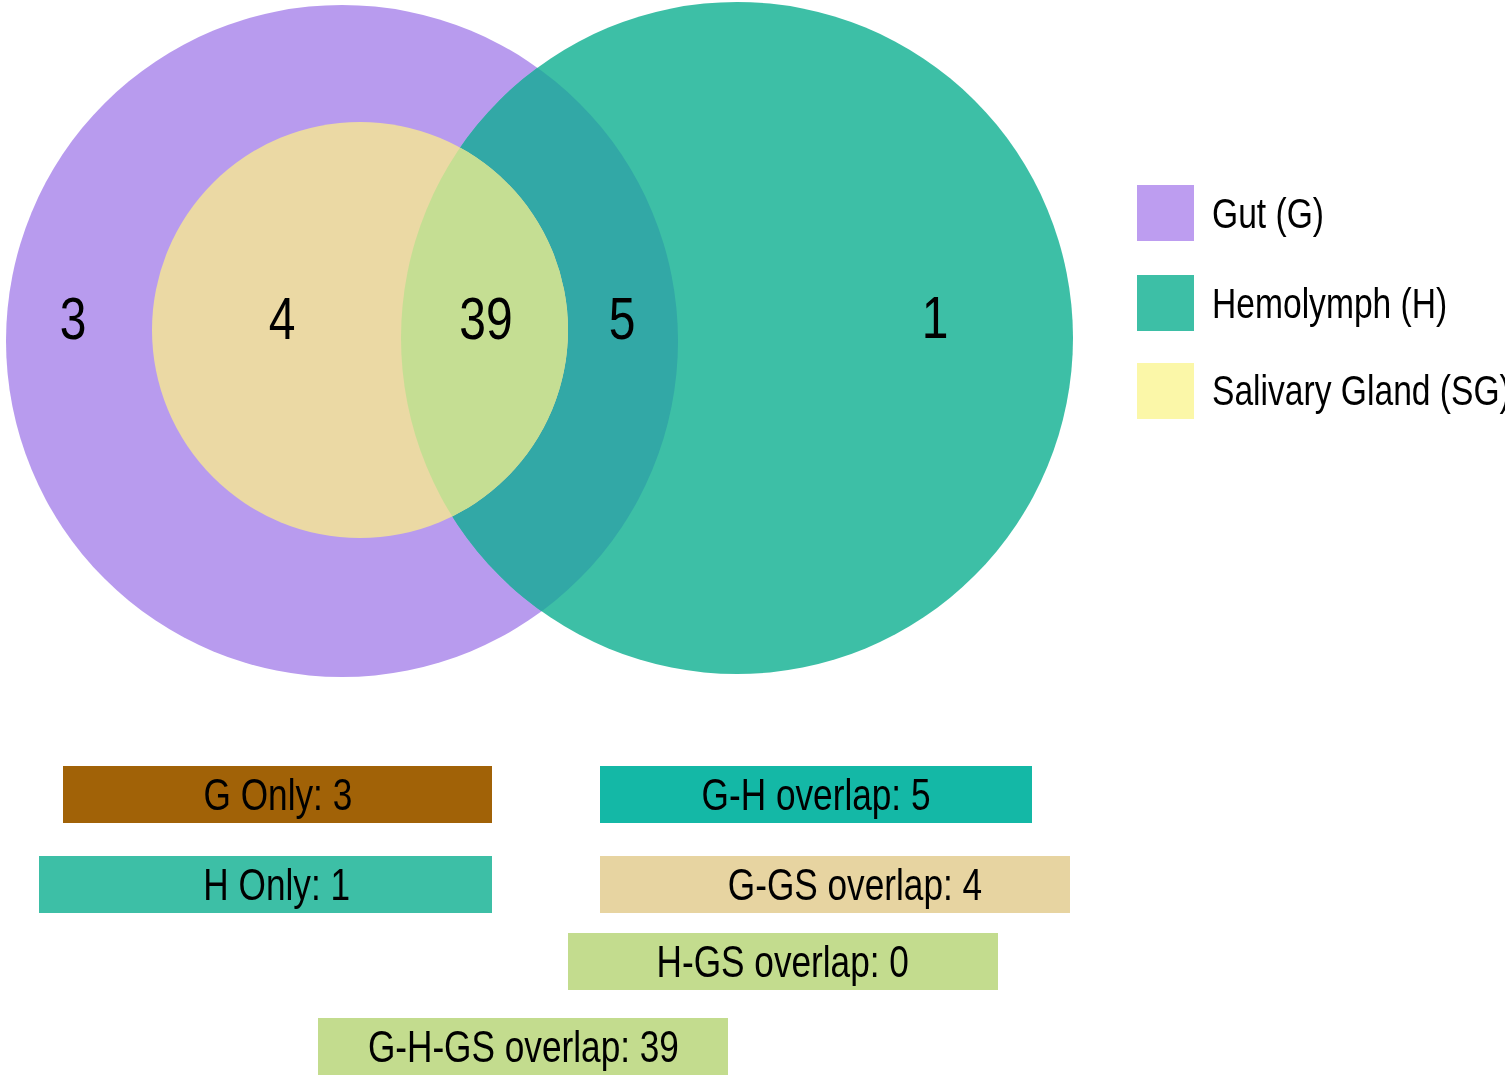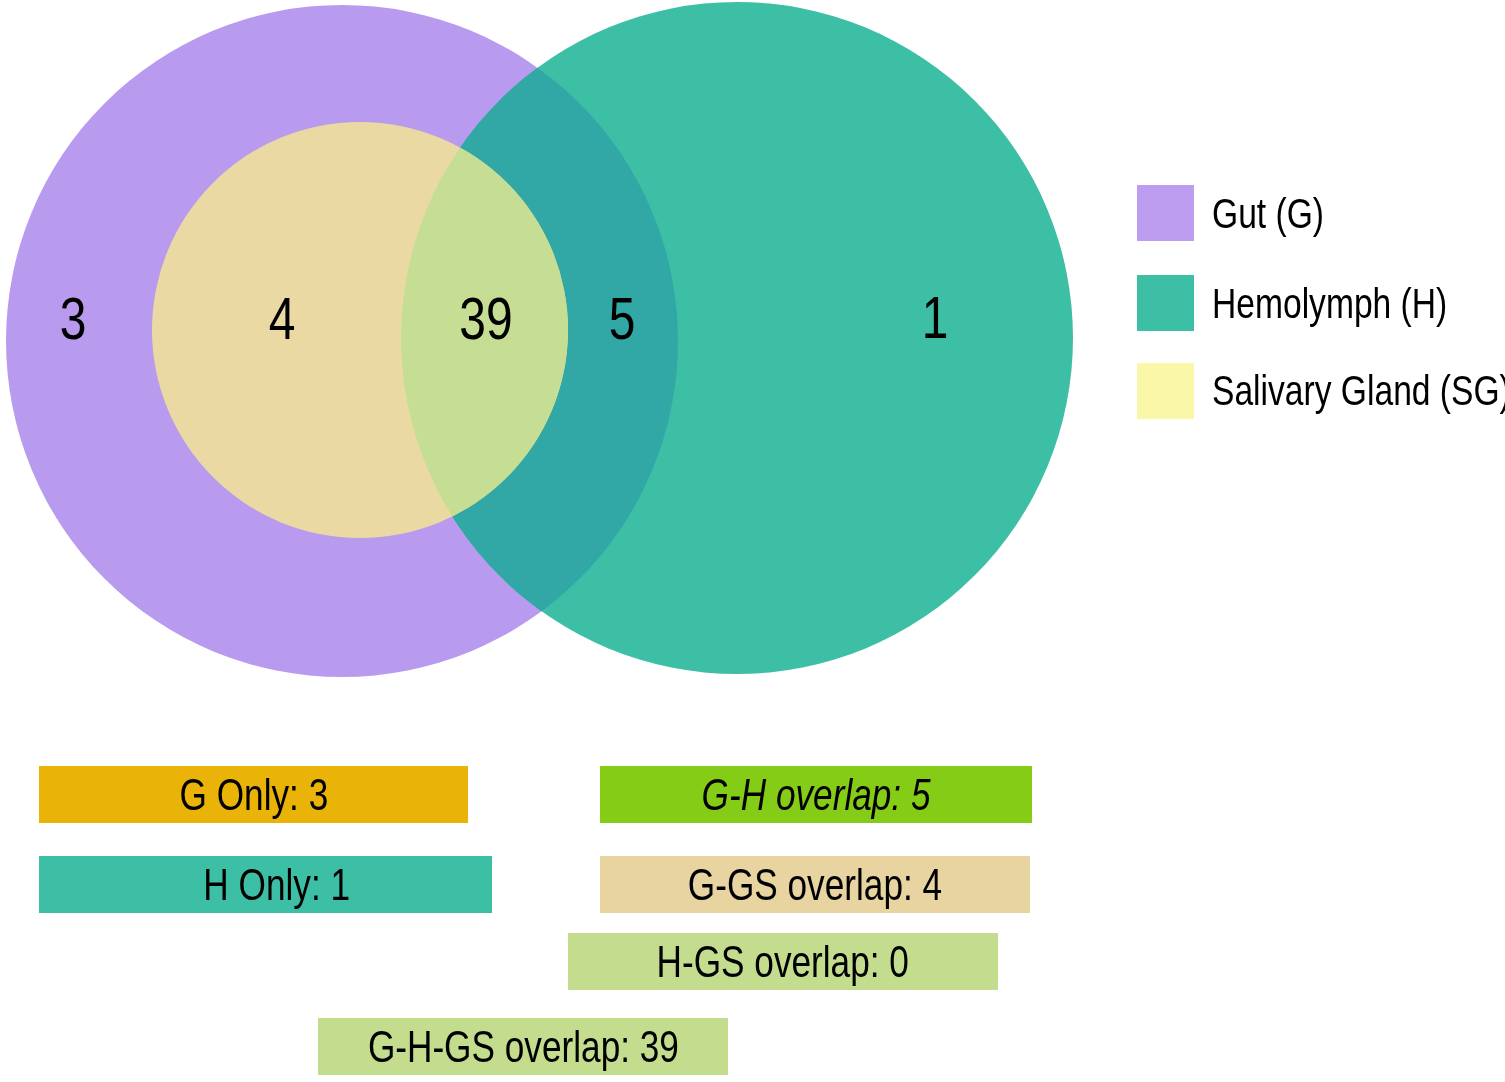--- a/index.html
+++ b/index.html
@@ -63,21 +63,21 @@
   .sbox .sbox-label {
     font-size: 44px;
     line-height: 1;
     white-space: nowrap;
     transform: scaleX(0.8);
     transform-origin: center;
   }
   .sbox-0 { left: 39px;  top: 766px;  width: 429px; } 
   .sbox-1 { left: 600px; top: 766px;  width: 432px; } 
   .sbox-2 { left: 39px;  top: 856px;  width: 430px; } 
-  .sbox-3 { left: 600px; top: 856px;  width: 430px; } 
+  .sbox-3 { left: 600px; top: 856px;  width: 430px; padding-left: 40px; } 
   .sbox-4 { left: 38px;  top: 937px;  width: 432px; } 
   .sbox-5 { left: 568px; top: 933px;  width: 430px; } 
   .sbox-6 { left: 318px; top: 1018px; width: 410px; } 
 </style>
 </head>
 <body>
 
 <div class="fig">
 
   <svg class="venn-svg" width="1505" height="1082" viewBox="0 0 1505 1082">
@@ -110,24 +110,24 @@
     <div class="lg-1">
       <div class="legend-swatch" style="background: rgb(61, 191, 166);"></div>
       <div class="legend-label">Hemolymph (H)</div>
     </div>
     <div class="lg-2">
       <div class="legend-swatch" style="background: rgb(251, 247, 168);"></div>
       <div class="legend-label">Salivary Gland (SG)</div>
     </div>
   </div>
 
-  <div class="sbox sbox-0" style="background: #eab308;">
+  <div class="sbox sbox-0" style="background: #a16207; margin-left: 24px;">
     <span class="sbox-label">G Only: 3</span>
   </div>
-  <div class="sbox sbox-1" style="background: #84cc16; font-style: italic;">
+  <div class="sbox sbox-1" style="background: #14b8a6;">
     <span class="sbox-label">G-H overlap: 5</span>
   </div>
   <div class="sbox sbox-2" style="background: rgb(61, 191, 166); padding-left: 23px;">
     <span class="sbox-label">H Only: 1</span>
   </div>
   <div class="sbox sbox-3" style="background: rgb(231, 212, 161);">
     <span class="sbox-label">G-GS overlap: 4</span>
   </div>
   <div class="sbox sbox-5" style="background: rgb(195, 220, 142);">
     <span class="sbox-label">H-GS overlap: 0</span>

